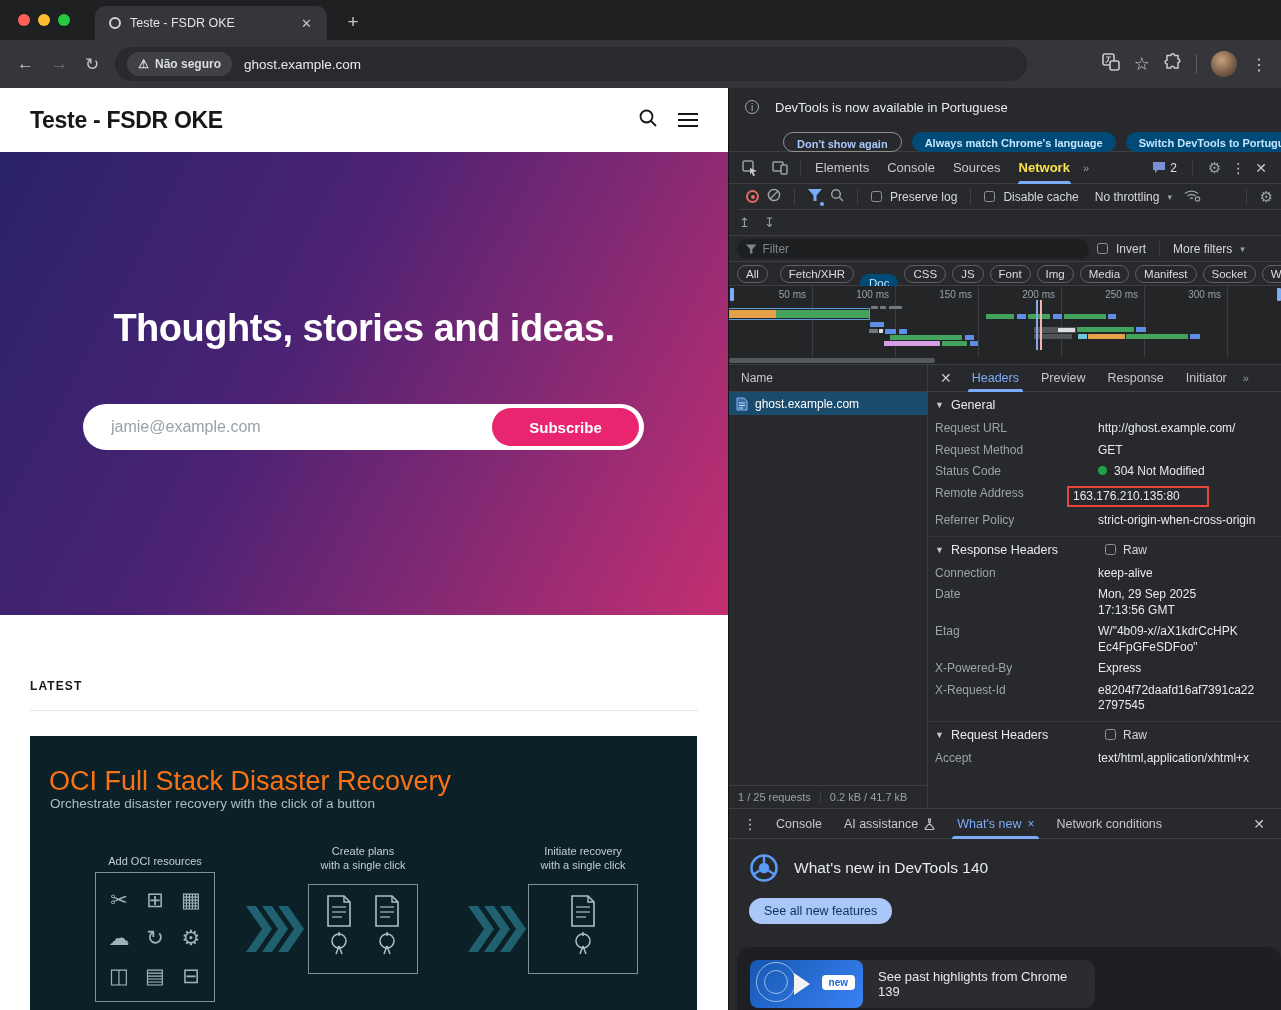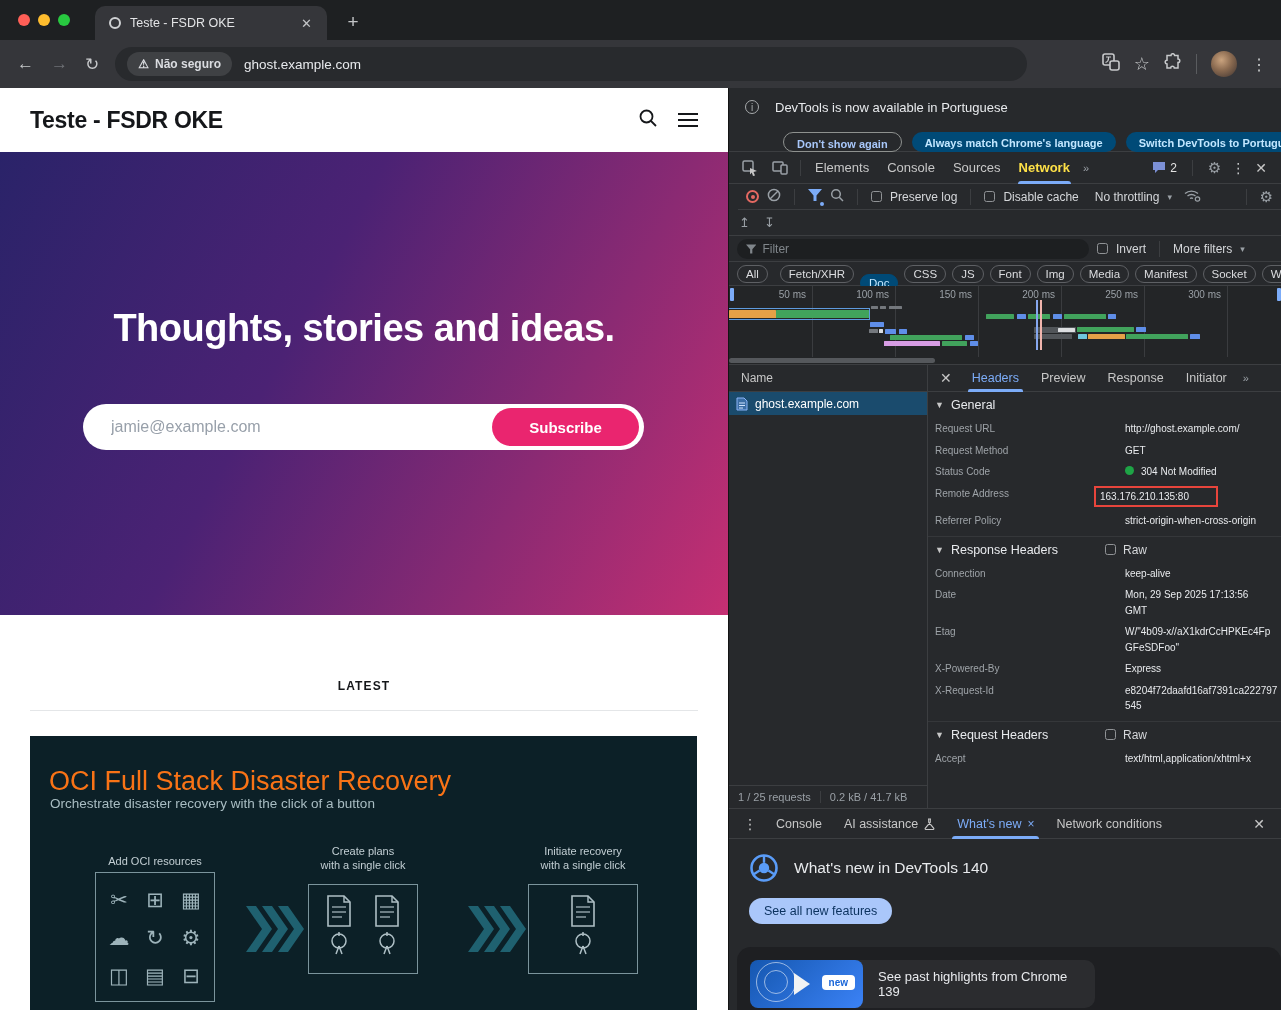--- a/index.html
+++ b/index.html
@@ -37,21 +37,21 @@
   .site-head-icons { display:flex; align-items:center; gap:20px; }
   .burger { display:flex; flex-direction:column; gap:4px; }
   .burger span { display:block; width:20px; height:2px; background:#15171a; }
   .hero { height:463px; background:linear-gradient(118deg,#2a2369 0%,#4b2274 40%,#8b2a73 72%,#c52f72 100%); position:relative; }
   .hero-h1 { position:absolute; left:0; right:0; top:155px; text-align:center; color:#fff; font-size:38px; font-weight:bold; letter-spacing:-0.5px; }
   .sub-form { position:absolute; left:83px; top:252px; width:561px; height:46px; background:#fff; border-radius:25px; display:flex; align-items:center; }
   .sub-input { flex:1; border:none; outline:none; background:transparent; padding-left:28px; font-size:16px; color:#333; font-family:"Liberation Sans",sans-serif; }
   .sub-input::placeholder { color:#98a0aa; }
   .sub-btn { position:absolute; right:5px; top:4px; bottom:4px; width:147px; border:none; border-radius:20px; background:#ea256f; color:#fff; font-size:15px; font-weight:bold; font-family:"Liberation Sans",sans-serif; }
   .latest-wrap { padding:64px 30px 0 30px; }
-  .latest-label { font-size:12px; font-weight:bold; letter-spacing:1.1px; color:#15171a;text-align:center; }
+  .latest-label { font-size:12px; font-weight:bold; letter-spacing:1.1px; color:#15171a; }
   .latest-rule { margin-top:17px; border-bottom:1px solid #e4e6e8; }
   .article-card { margin:25px 30px 0 30px; width:667px; height:282px; background:#0c2027; position:relative; overflow:hidden; }
   .art-title { position:absolute; left:19px; top:30px; color:#f97316; font-size:27px; font-weight:400; }
   .art-sub { position:absolute; left:20px; top:60px; color:#a9bdc3; font-size:13.5px; }
   .diagram { position:absolute; left:0; top:100px; width:667px; height:174px; }
   .dg-label { position:absolute; color:#c3cfd4; font-size:11px; text-align:center; white-space:pre-line; line-height:1.3; }
   .dg-box { position:absolute; border:1px solid #7b949c; }
   .res-grid { display:grid; grid-template-columns:repeat(3,1fr); gap:2px; padding:8px 6px; height:100%; align-items:center; justify-items:center; }
   .res-ic { color:#9db3ba; font-size:21px; line-height:1; }
   .chevrons { position:absolute; }
@@ -120,21 +120,21 @@
 
   .details { position:absolute; left:198px; top:0; width:355px; height:443px; border-left:1px solid #3c3e41; overflow:hidden; }
   .det-tabs { height:27px; display:flex; align-items:center; border-bottom:1px solid #3c3e41; padding:0 8px; gap:2px; }
   .det-tab { padding:0 10px; height:27px; line-height:27px; color:#c7c7c7; font-size:12.5px; position:relative; }
   .det-tab.active { color:#7cacf8; }
   .det-tab.active::after { content:""; position:absolute; left:6px; right:6px; bottom:0; height:2.5px; border-radius:2px 2px 0 0; background:#7cacf8; }
   .sec-head { height:26px; display:flex; align-items:center; padding-left:7px; font-size:12.5px; color:#e8eaed; border-bottom:1px solid #35373a; }
   .sec-head .arrow { font-size:9px; color:#c7c7c7; margin-right:7px; }
   .raw-wrap { display:flex; align-items:center; gap:7px; margin-left:auto; position:absolute; left:177px; }
   .sec-head { position:relative; }
-  .kv { display:flex; padding:3px 0; font-size:10px; line-height:15.5px;gap:27px; }
+  .kv { display:flex; padding:3px 0; font-size:12px; line-height:15.5px; }
   .kv .k { width:170px; padding-left:7px; color:#9ea3a8; flex:none; }
   .kv .v { width:178px; color:#e8eaed; word-break:break-word; }
   .kv .v.nw { white-space:nowrap; overflow:visible; }
   .kv .v.ba { word-break:break-all; width:162px; }
   .kv .v.w120 { width:124px; }
   .status-dot { display:inline-block; width:9px; height:9px; border-radius:50%; background:#1ea446; margin-right:7px; }
   .redbox { border:2px solid #e8453c; padding:1px 27px 1px 4px; margin-left:-31px; display:inline-block; }
   .sec-gap { height:5px; border-bottom:1px solid #35373a; }
 
   

